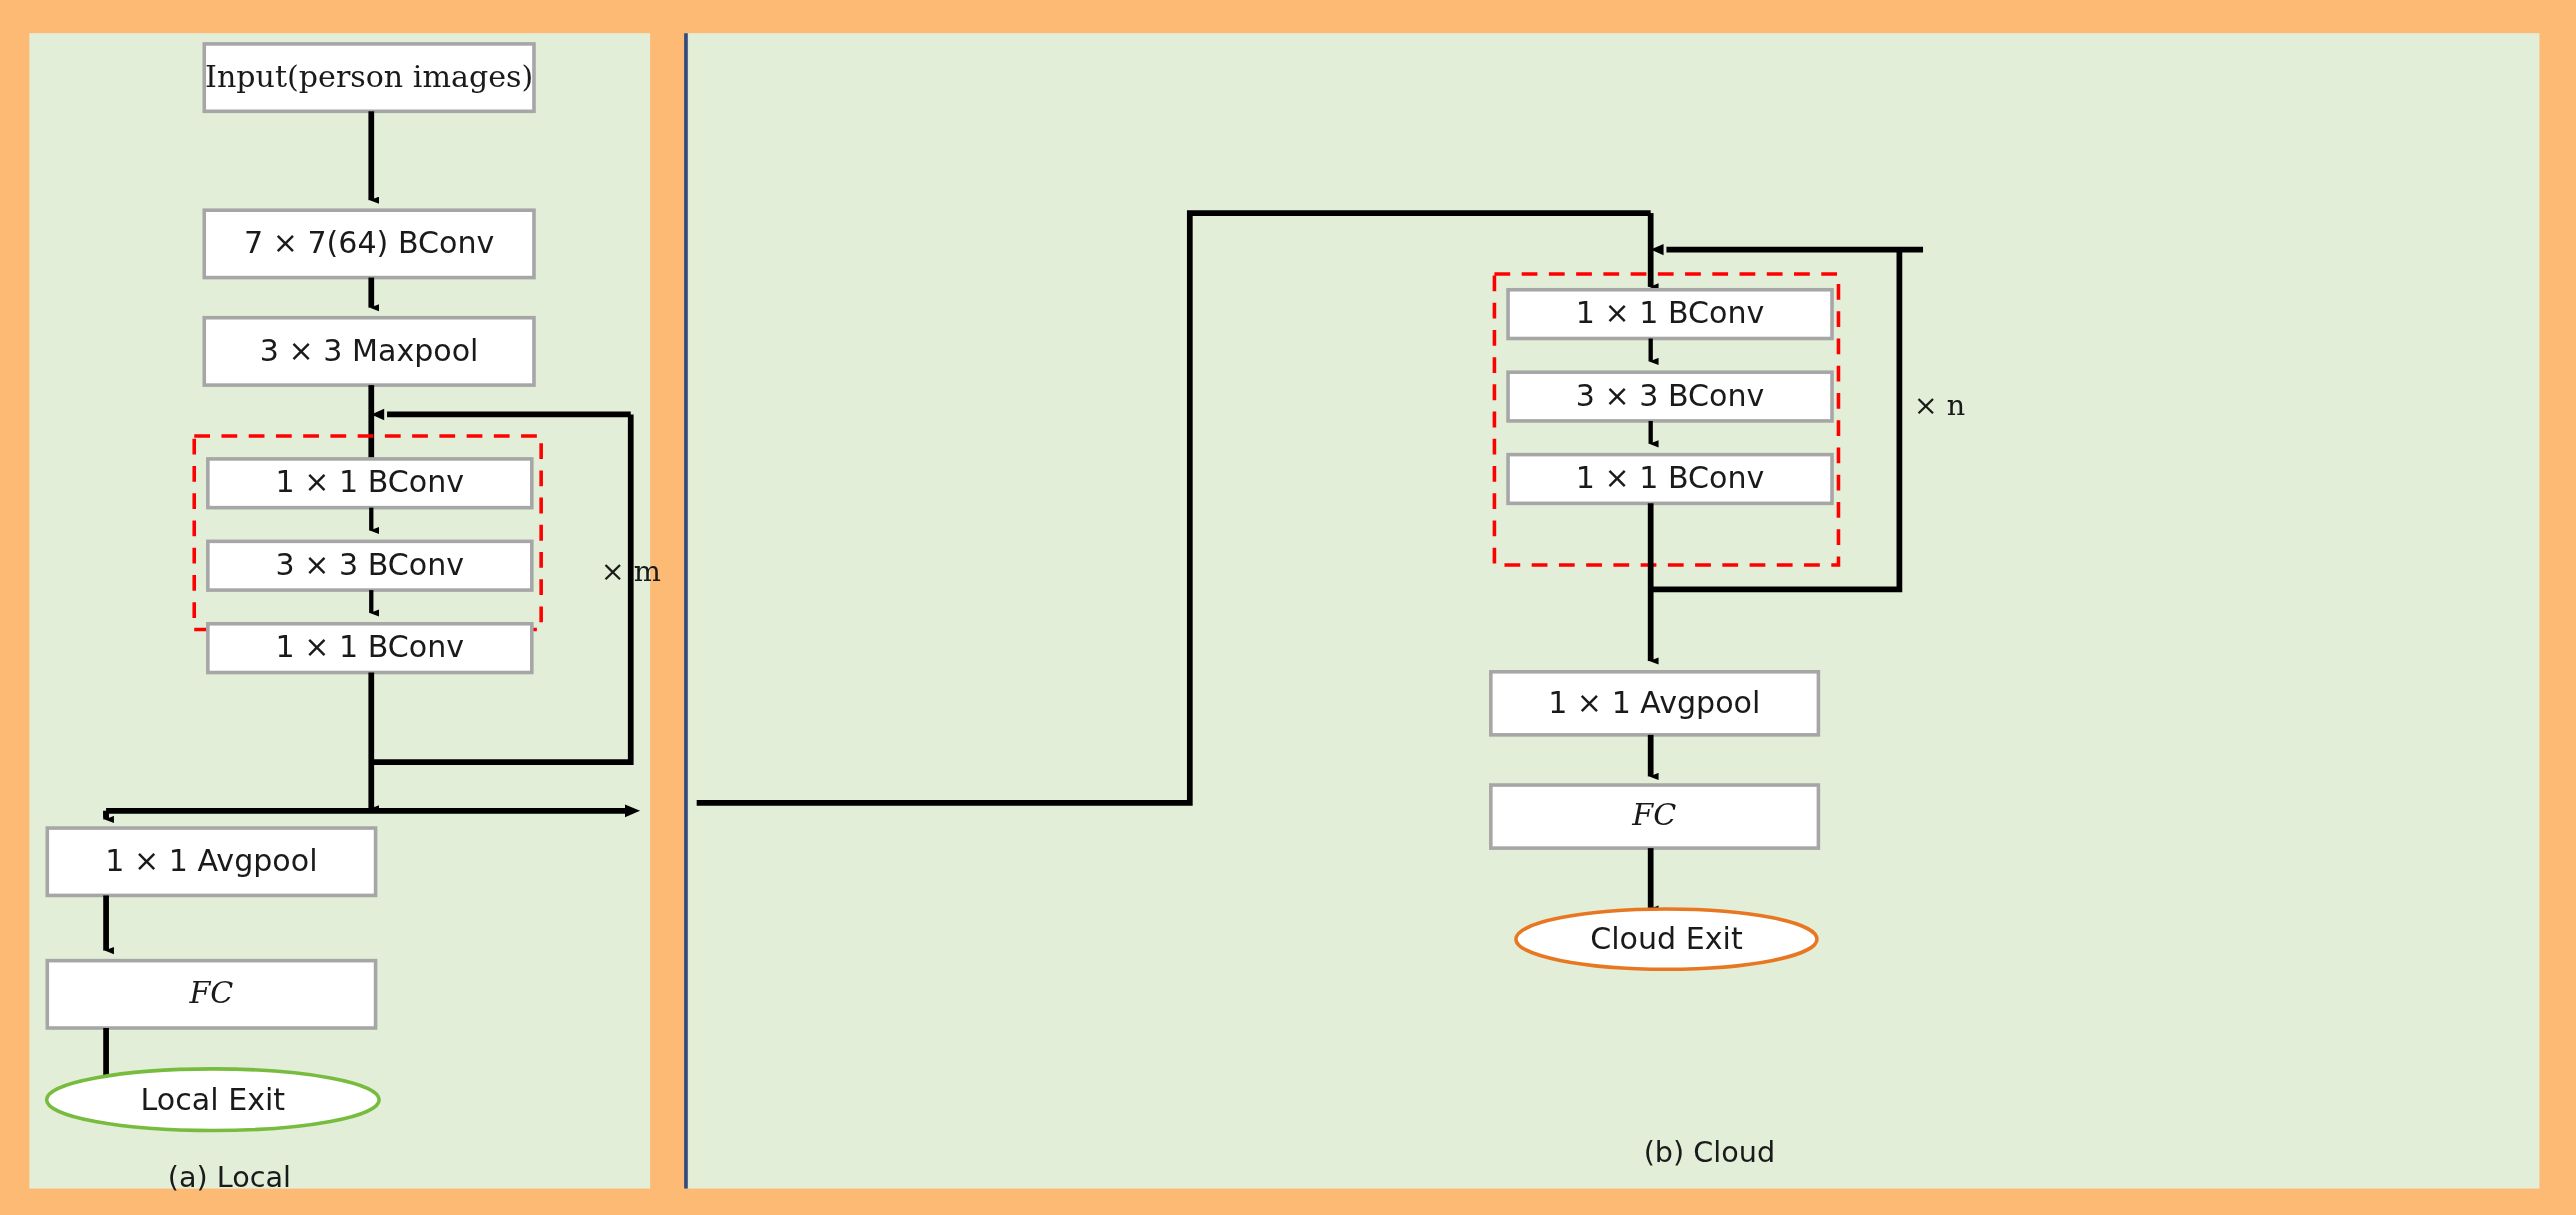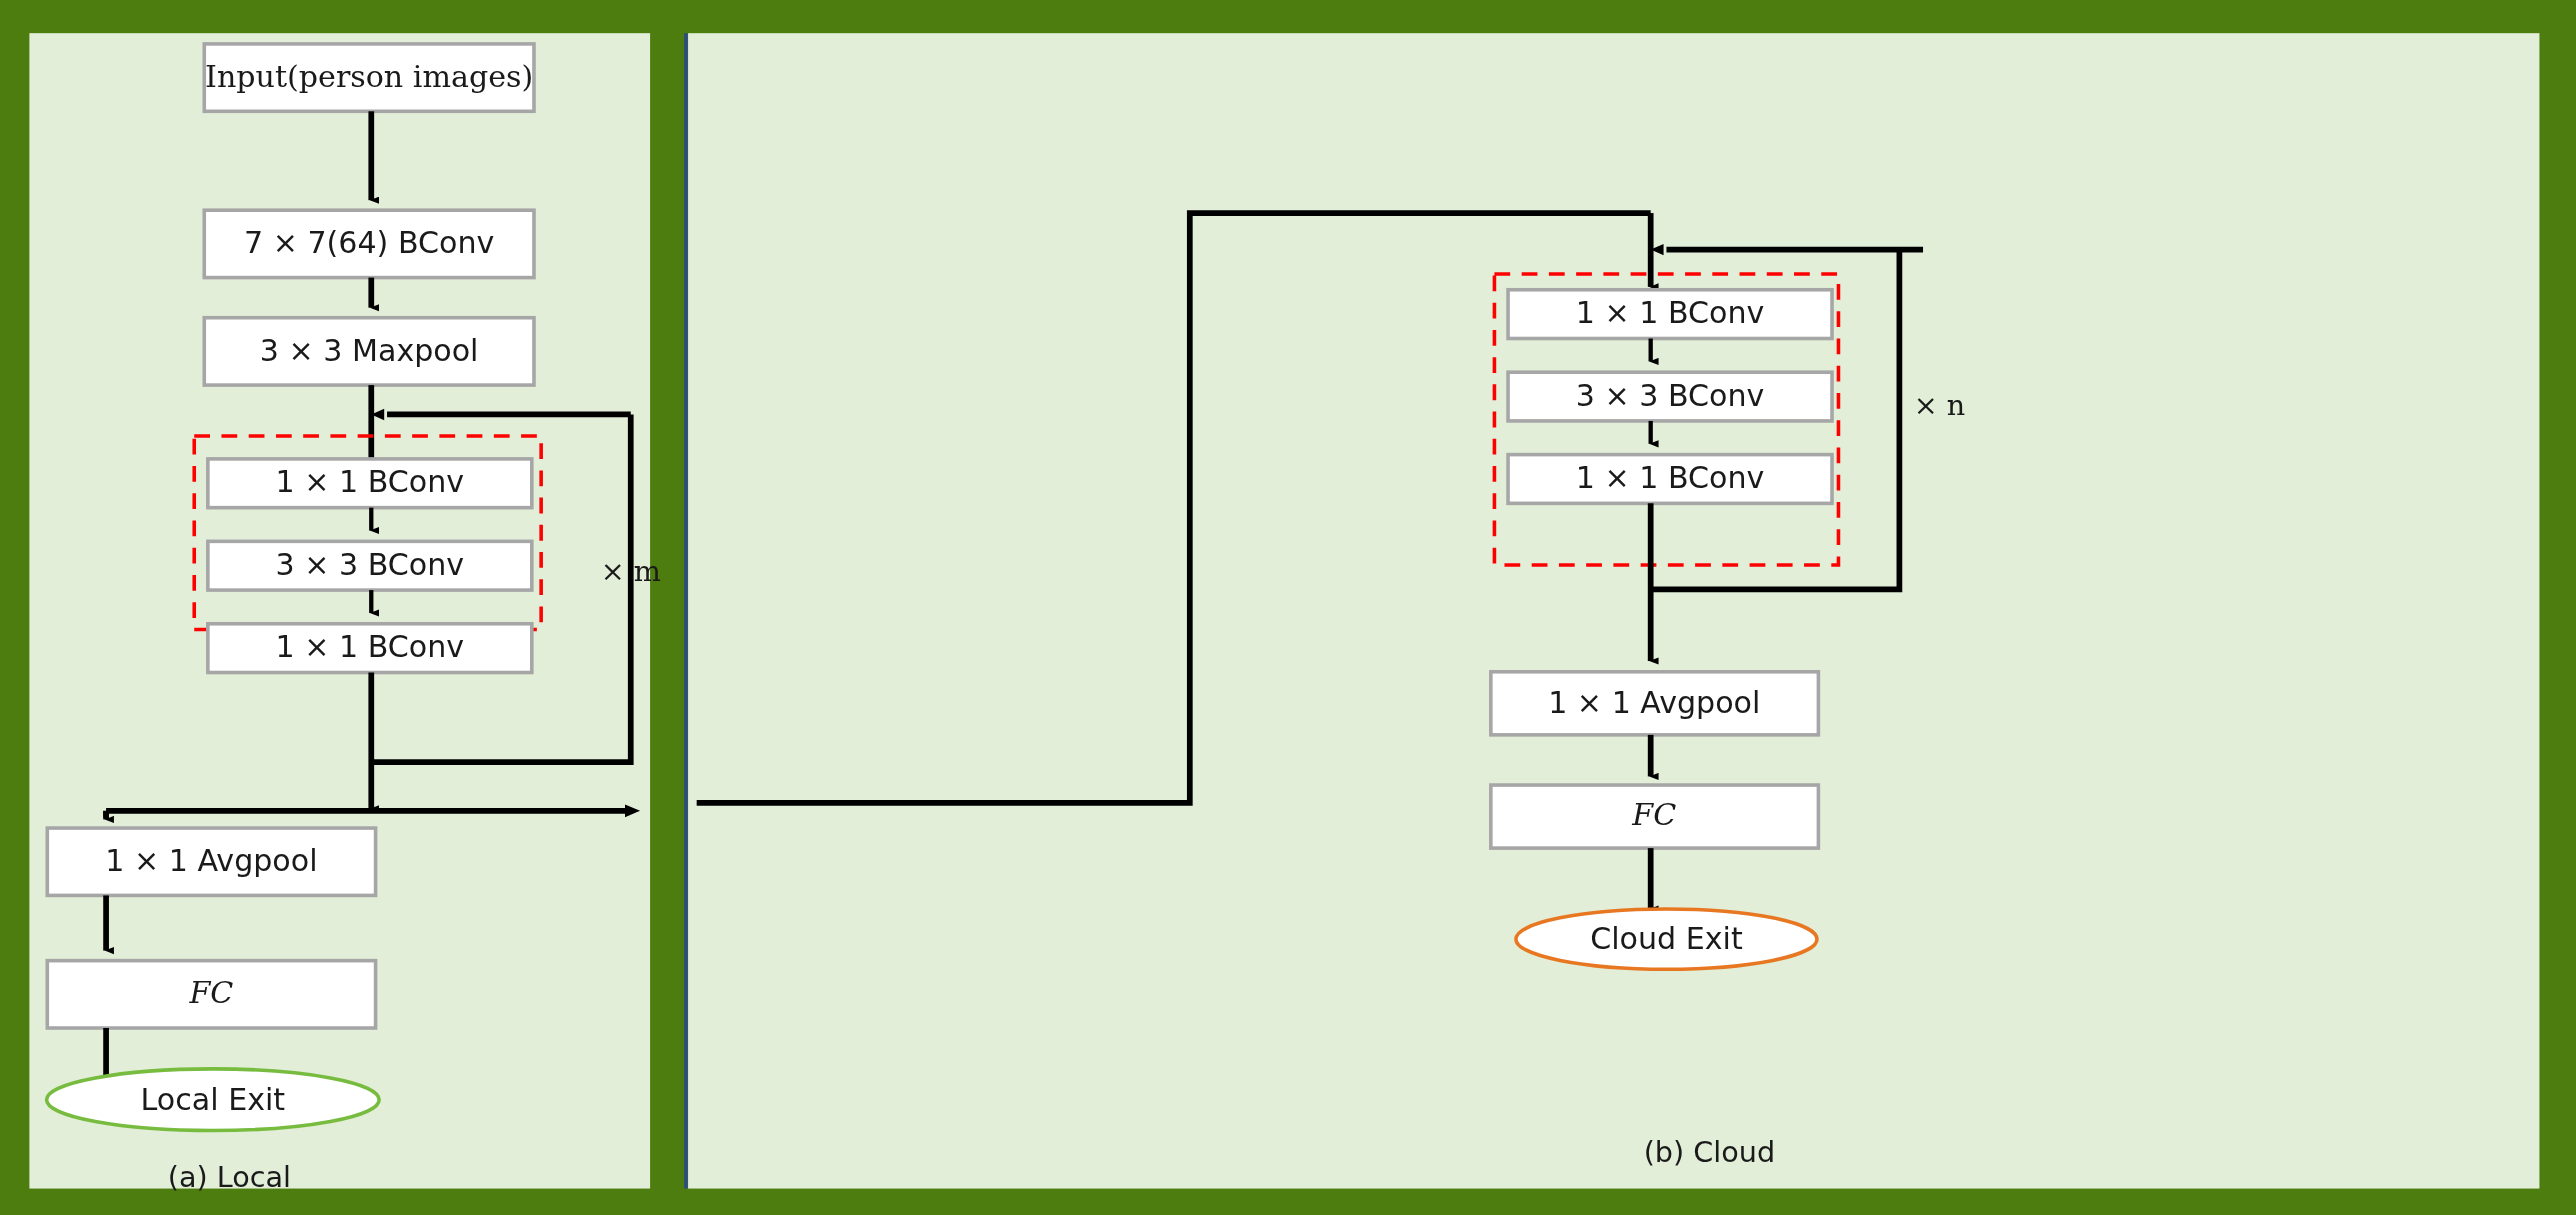--- a/index.html
+++ b/index.html
@@ -10,21 +10,21 @@
   body {
     width: 2576px;
     height: 1216px;
     font-family: "DejaVu Sans", sans-serif;
     overflow: hidden;
   }
   #stage {
     position: relative;
     width: 2576px;
     height: 1216px;
-    background: #4d7c0f;
+    background: #fdba74;
   }
   #diagram {
     position: absolute;
     left: 0;
     top: 0;
     width: 2576px;
     height: 1216px;
     display: block;
   }
   .panel-bg { fill: #e2eed8; }

